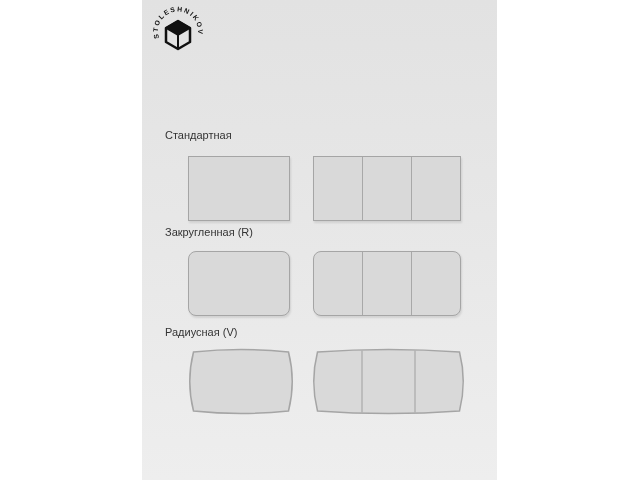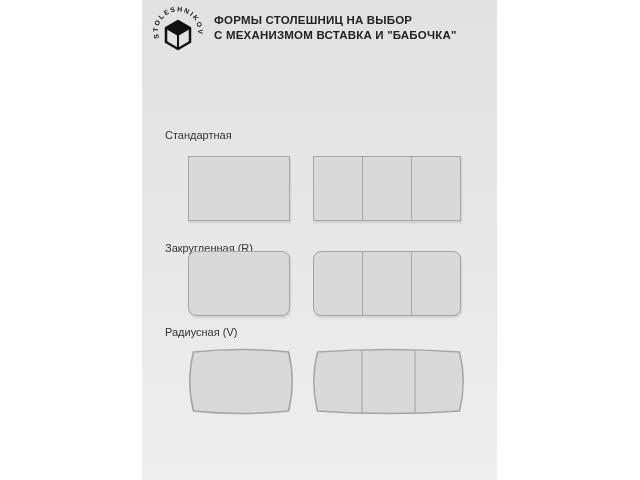--- a/index.html
+++ b/index.html
@@ -32,34 +32,30 @@
       <text font-size="13.5" font-weight="bold" letter-spacing="3.4" fill="#111111" font-family="Liberation Sans, sans-serif">
         <textPath href="#lg-arc" startOffset="2">STOLESHNIKOV</textPath>
       </text>
       <g>
         <path d="M50,30 L74,44 L74,72 L50,86 L26,72 L26,44 Z" fill="none" stroke="#111111" stroke-width="5" stroke-linejoin="round"></path>
         <path d="M50,30 L74,44 L50,58 L26,44 Z" fill="#111111" stroke="#111111" stroke-width="3" stroke-linejoin="round"></path>
         <line x1="50" y1="58" x2="50" y2="86" stroke="#111111" stroke-width="4"></line>
       </g>
     </svg>
 
-    <div class="title">
-      <div>ФОРМЫ СТОЛЕШНИЦ НА ВЫБОР</div>
-      <div>С МЕХАНИЗМОМ ВСТАВКА И "БАБОЧКА"</div>
-    </div>
 
     <div class="row-label" style="top:129px">Стандартная</div>
     <div class="shape" style="left:46px;top:156px;width:102px;height:65px"></div>
     <div class="shape ext" style="left:171px;top:156px;width:148px;height:65px">
       <div class="cell"></div>
       <div class="cell"></div>
       <div class="cell"></div>
     </div>
 
-    <div class="row-label" style="top:242px">Закругленная (R)</div>
+    <div class="row-label" style="top:226px">Закругленная (R)</div>
     <div class="shape round" style="left:46px;top:251px;width:102px;height:65px"></div>
     <div class="shape round ext" style="left:171px;top:251px;width:148px;height:65px">
       <div class="cell"></div>
       <div class="cell"></div>
       <div class="cell"></div>
     </div>
 
     <div class="row-label" style="top:326px">Радиусная (V)</div>
     <svg class="radius-shape" style="left:43px;top:346px" width="112" height="71" viewBox="0 0 112 71">
       <path d="M 8.5,6 Q 56,1 103.5,6 Q 111,35.5 103.5,65 Q 56,70 8.5,65 Q 1,35.5 8.5,6 Z" fill="#d9d9d9" stroke="#a5a5a5" stroke-width="1.5"></path>

